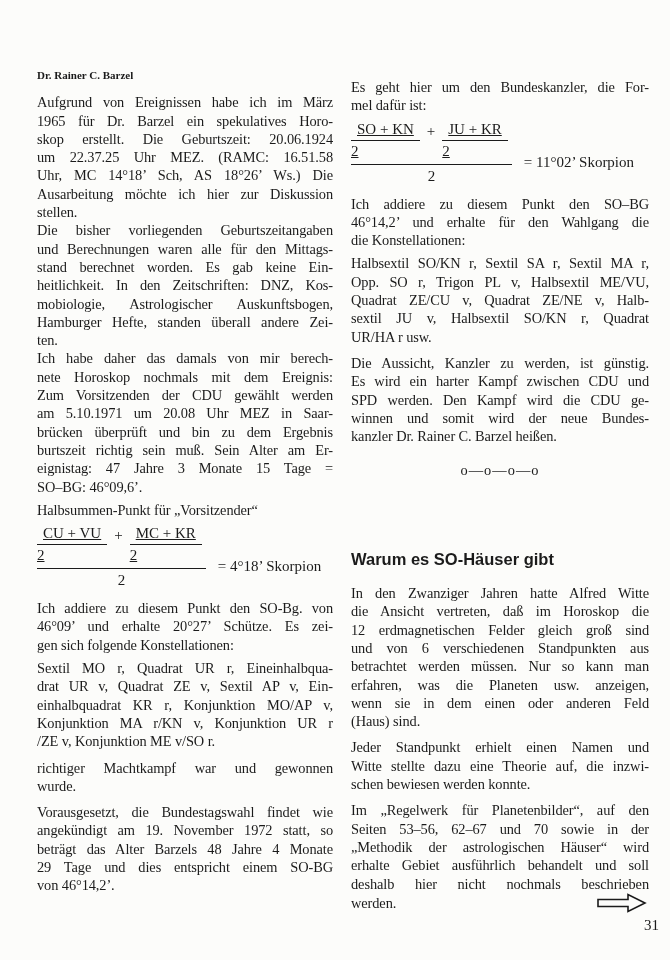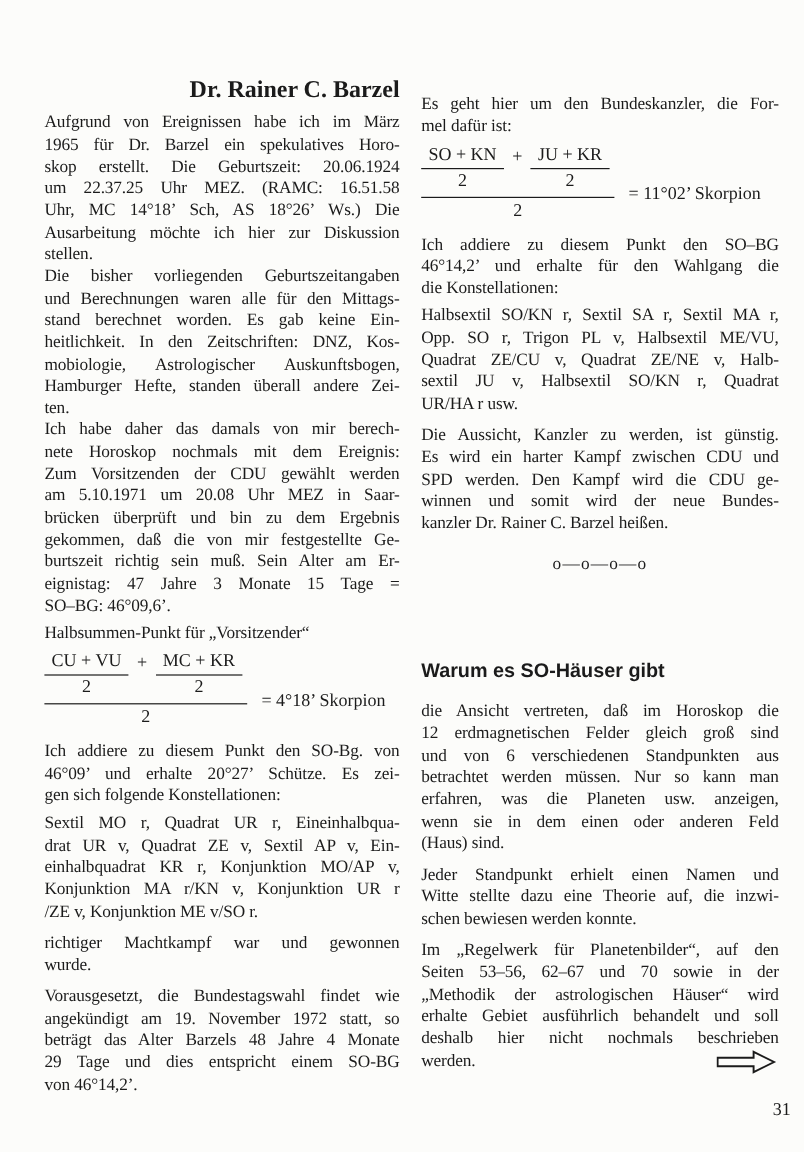--- a/index.html
+++ b/index.html
@@ -28,23 +28,23 @@
     white-space: nowrap;
     overflow: visible;
   }
   .ln.last { text-align-last: left; }
 
   .para { margin: 0 0 0 0; }
   .gap-sm { margin-top: 5px; }
   .gap-md { margin-top: 8px; }
 
   .article-title {
-    font-size: 20px;
+    font-size: 11px;
     font-weight: bold;
-    text-align: right;
+    text-align: left;
     margin-bottom: 9px;
     letter-spacing: 0;
   }
   .section-title {
     font-family: "Liberation Sans", sans-serif;
     font-size: 16.5px;
     font-weight: bold;
     margin: 70px 0 16px 0;
     letter-spacing: 0;
   }
@@ -57,21 +57,21 @@
   .formula {
     display: flex;
     align-items: flex-end;
     margin: 6px 0 10px 0;
     font-size: 15px;
     line-height: 17px;
     letter-spacing: 0;
   }
   .bigfrac { display: inline-flex; flex-direction: column; }
   .bignum  { display: flex; align-items: center; padding: 0 4px 4px 0; }
-  .frac    { display: inline-flex; flex-direction: column; text-align: center; }
+  .frac    { display: inline-flex; flex-direction: column; text-align: left; text-decoration: underline; }
   .fnum    { padding: 0 6px 2px 6px; border-bottom: 1.4px solid #1b1b1b; }
   .fden    { padding-top: 2px; }
   .fplus   { margin: 0 7px; position: relative; top: -9px; }
   .bigden  { border-top: 1.4px solid #1b1b1b; text-align: center; padding-top: 3px; }
   .fresult { margin-left: 12px; margin-bottom: 14px; white-space: nowrap; }
 
   .arrow-line {
     display: flex;
     justify-content: space-between;
     align-items: center;
@@ -110,21 +110,20 @@
         <div class="ln">mobiologie, Astrologischer Auskunftsbogen,</div>
         <div class="ln">Hamburger Hefte, standen überall andere Zei-</div>
         <div class="ln last">ten.</div>
       </div>
     <div class="para">
         <div class="ln">Ich habe daher das damals von mir berech-</div>
         <div class="ln">nete Horoskop nochmals mit dem Ereignis:</div>
         <div class="ln">Zum Vorsitzenden der CDU gewählt werden</div>
         <div class="ln">am 5.10.1971 um 20.08 Uhr MEZ in Saar-</div>
         <div class="ln">brücken überprüft und bin zu dem Ergebnis</div>
-        <div class="ln">gekommen, daß die von mir festgestellte Ge-</div>
         <div class="ln">burtszeit richtig sein muß. Sein Alter am Er-</div>
         <div class="ln">eignistag: 47 Jahre 3 Monate 15 Tage =</div>
         <div class="ln last">SO–BG: 46°09,6’.</div>
       </div>
 
     <div class="para gap-sm">
       <div class="ln last">Halbsummen-Punkt für „Vorsitzender“</div>
     </div>
 
     <div class="formula">
@@ -212,20 +211,21 @@
         <div class="ln">SPD werden. Den Kampf wird die CDU ge-</div>
         <div class="ln">winnen und somit wird der neue Bundes-</div>
         <div class="ln last">kanzler Dr. Rainer C. Barzel heißen.</div>
       </div>
 
     <div class="divider">o—o—o—o</div>
 
     <div class="section-title">Warum es SO-Häuser gibt</div>
 
     <div class="para">
+        <div class="ln">In den Zwanziger Jahren hatte Alfred Witte</div>
         <div class="ln">die Ansicht vertreten, daß im Horoskop die</div>
         <div class="ln">12 erdmagnetischen Felder gleich groß sind</div>
         <div class="ln">und von 6 verschiedenen Standpunkten aus</div>
         <div class="ln">betrachtet werden müssen. Nur so kann man</div>
         <div class="ln">erfahren, was die Planeten usw. anzeigen,</div>
         <div class="ln">wenn sie in dem einen oder anderen Feld</div>
         <div class="ln last">(Haus) sind.</div>
       </div>
     <div class="para gap-md">
         <div class="ln">Jeder Standpunkt erhielt einen Namen und</div>

